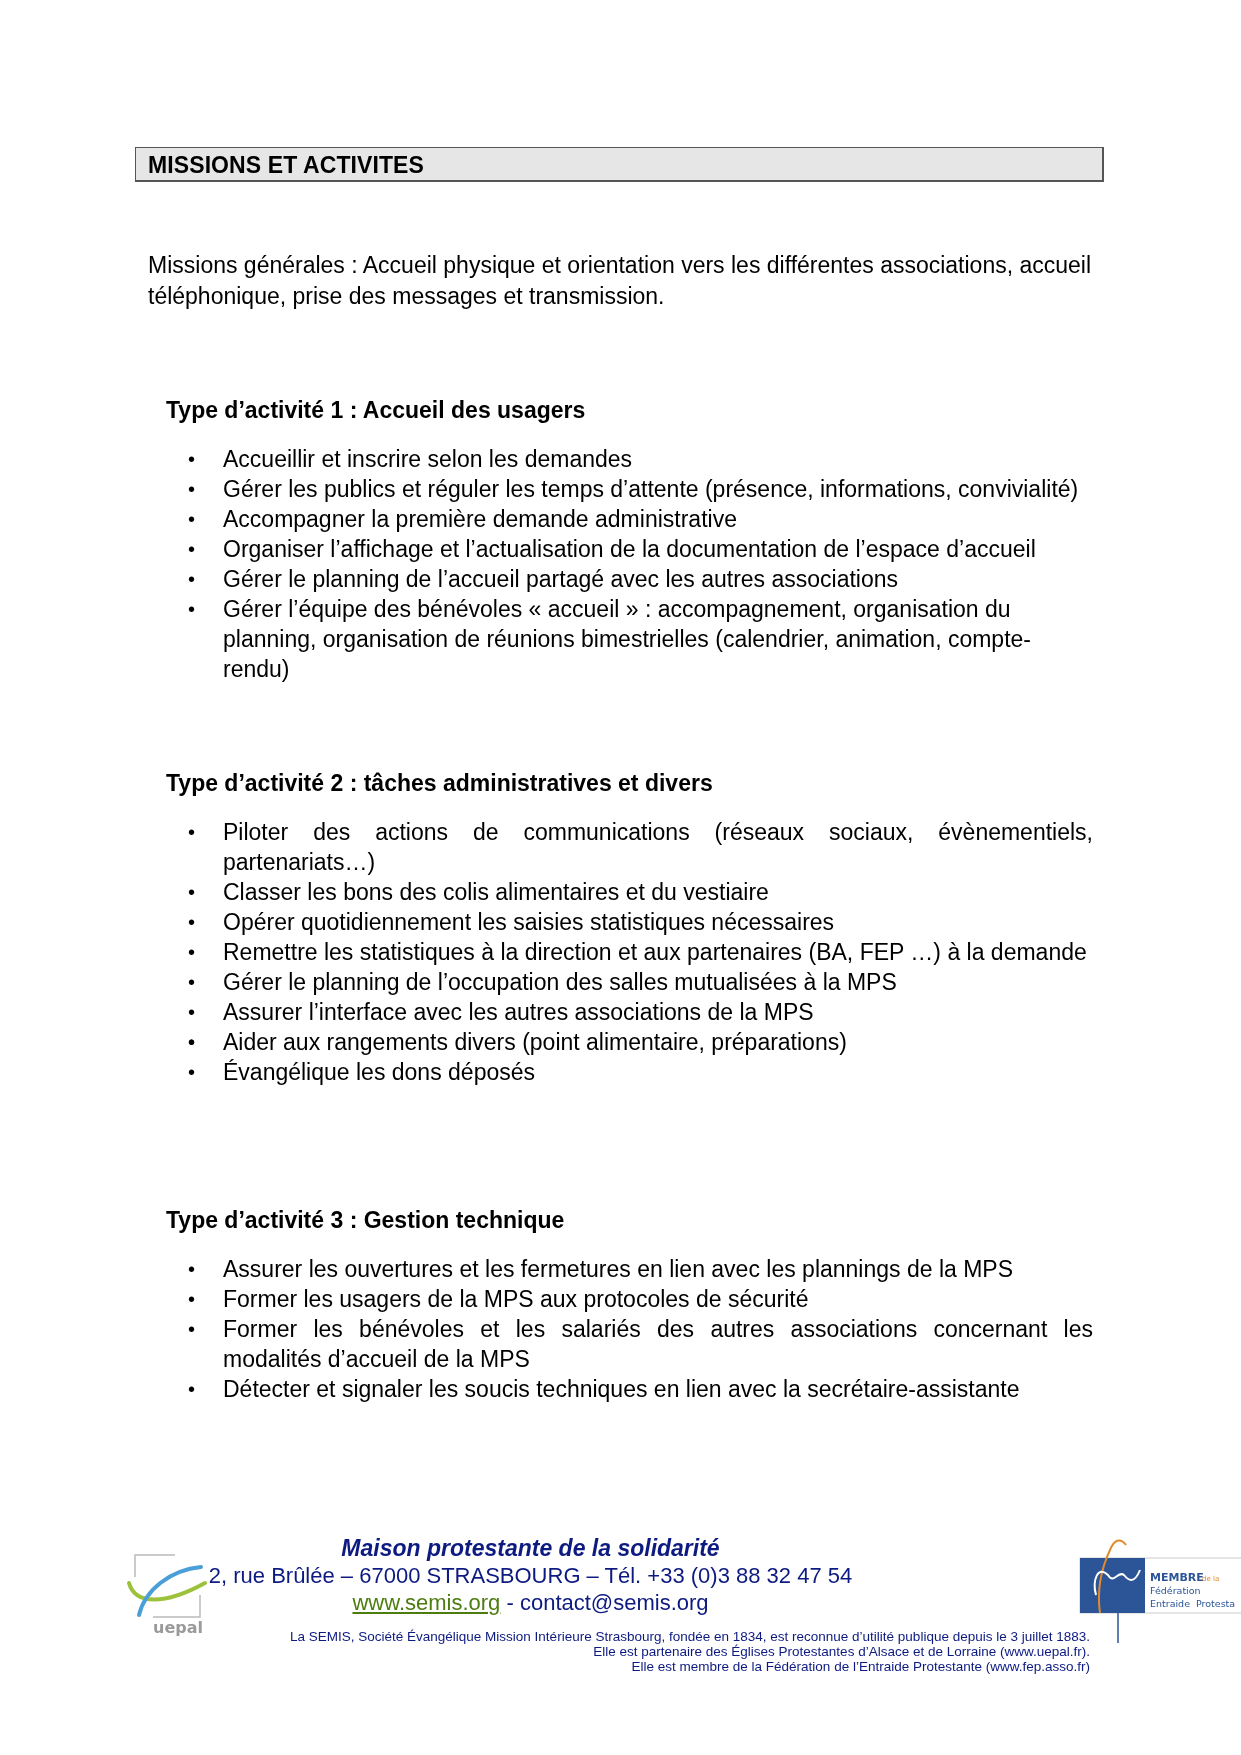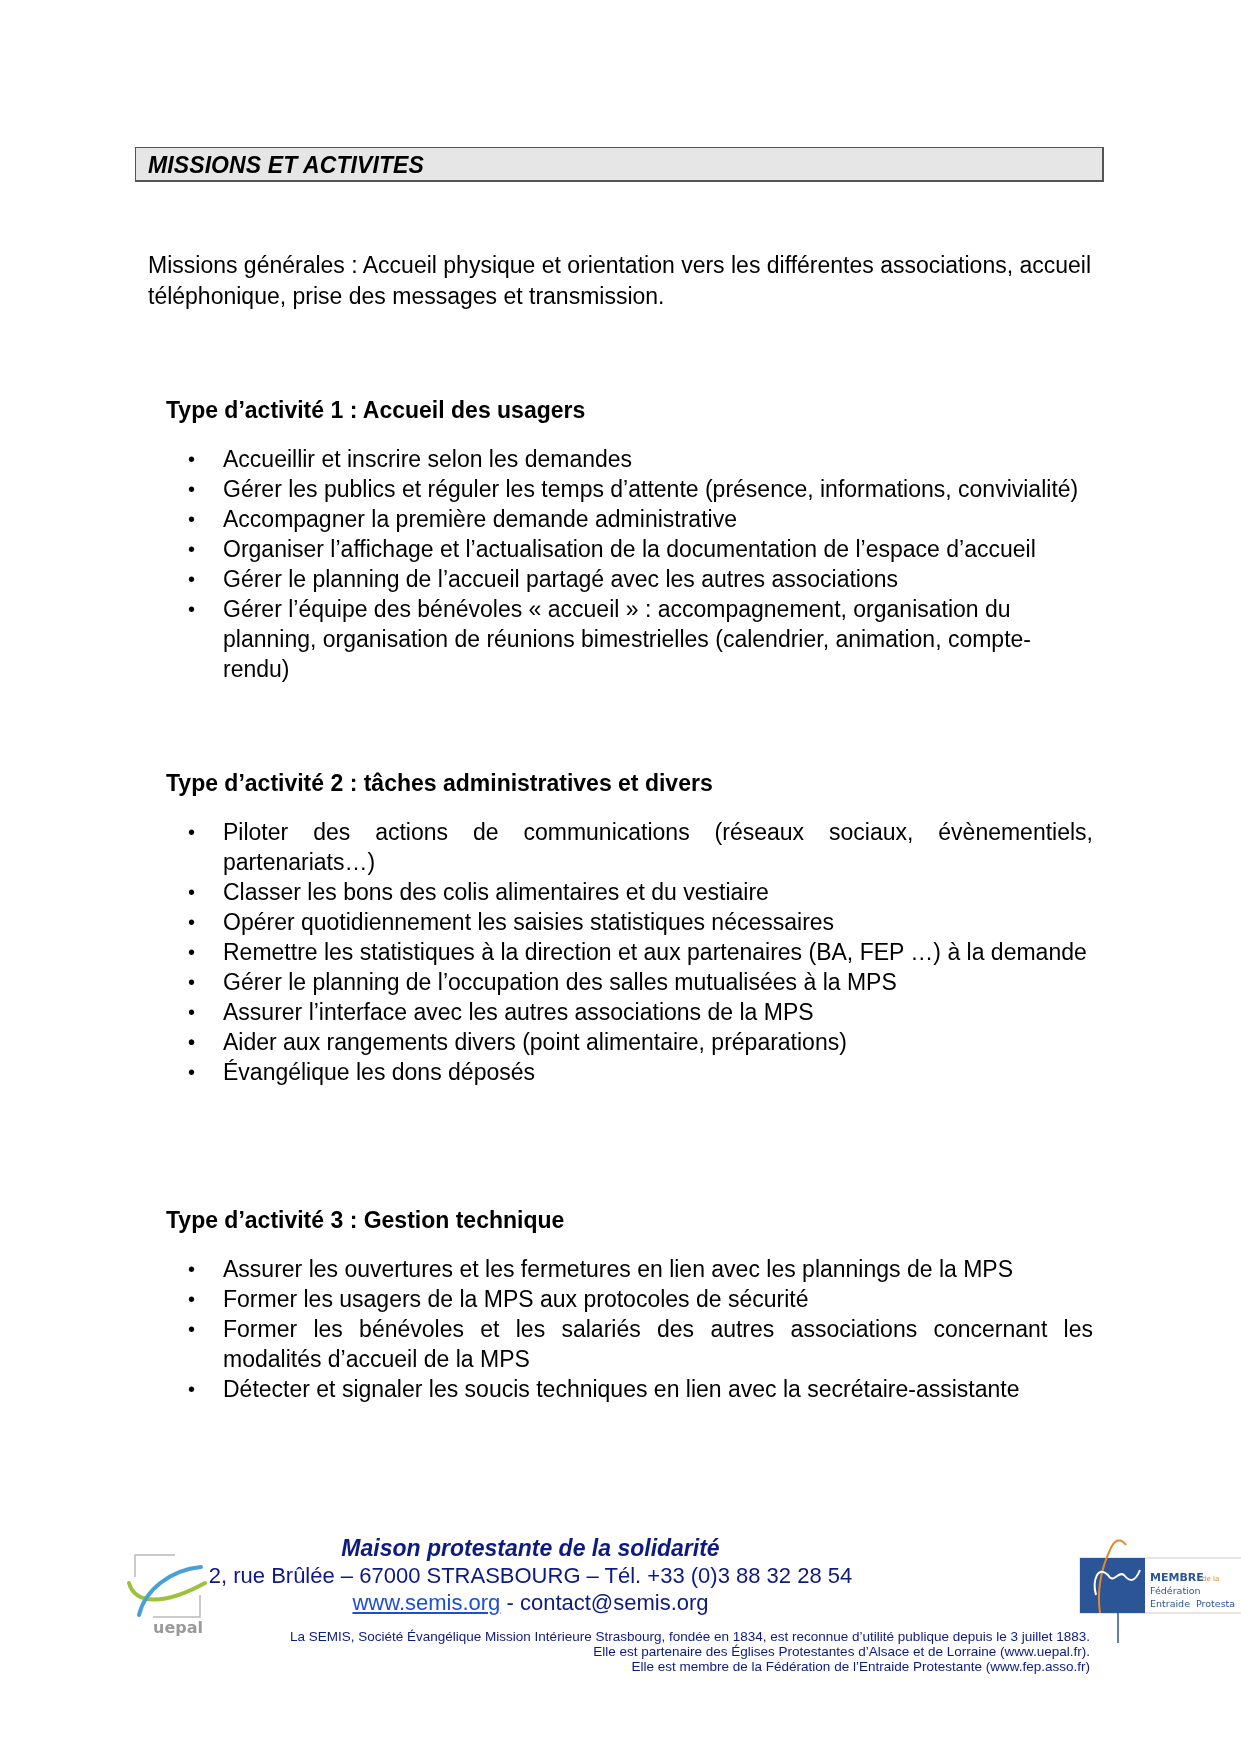--- a/index.html
+++ b/index.html
@@ -1,31 +1,31 @@
 <!DOCTYPE html>
 <html><head>
 <meta charset="utf-8">
 <style>
   html, body { margin:0; padding:0; background:#fff; }
   body { width:1241px; height:1755px; position:relative; overflow:hidden;
          font-family:"Liberation Sans", sans-serif; color:#000; }
   .title-box { position:absolute; left:135px; top:147px; width:969px; height:35px;
                background:#e6e6e6; border:1px solid #555; border-right:2px solid #555; border-bottom:2px solid #555; box-sizing:border-box; }
-  .title-box span { position:absolute; left:12px; top:4px; font-weight:bold; font-size:23px; letter-spacing:0.1px;font-style:italic; }
+  .title-box span { position:absolute; left:12px; top:4px; font-weight:bold; font-size:23px; letter-spacing:0.1px; }
   .intro { position:absolute; left:148px; top:250px; width:945px; font-size:23px; line-height:31px; }
   .section { position:absolute; left:148px; width:945px; }
   .section h2 { margin:18px; font-size:23px; font-weight:bold; line-height:30px; }
   .section ul { list-style:none; margin:19px 0 0 0; padding:0; }
   .section li { position:relative; padding-left:75px; font-size:23px; line-height:30px; text-align:justify; }
   .section li .bullet { position:absolute; left:40px; top:0; font-size:20px; }
   .footer { position:absolute; left:0; width:1061px; text-align:center; color:#0d1a80; }
   .f-title { top:1535px; font-style:italic; font-weight:bold; font-size:23px; }
   .f-addr { top:1563px; font-size:22px; }
   .f-web { top:1590px; font-size:22px; }
-  .f-web a { color:#1d4ed8; text-decoration:underline; }
+  .f-web a { color:#4d7c0f; text-decoration:underline; }
   .f-notes { top:1629px; left:230px; width:860px; font-size:13.5px; line-height:15px;text-align:right; }
   .uepal-logo { position:absolute; left:125px; top:1545px; width:85px; height:92px; }
   .fep-logo { position:absolute; left:1078px; top:1525px; width:163px; height:120px; }
 </style>
 </head>
 <body>
 
 <div class="title-box">
   <span>MISSIONS ET ACTIVITES</span>
 </div>
@@ -73,21 +73,21 @@
   <svg width="85" height="92" viewBox="0 0 85 92">
     <polyline points="10,32 10,10 50,10" fill="none" stroke="#bbb" stroke-width="1.5"></polyline>
     <polyline points="28,72 75,72 75,50" fill="none" stroke="#bbb" stroke-width="1.5"></polyline>
     <path d="M4,38 C10,60 40,60 80,38" fill="none" stroke="#9cc23c" stroke-width="4" stroke-linecap="round"></path>
     <path d="M14,70 C20,45 45,25 76,22" fill="none" stroke="#4a9fd8" stroke-width="4" stroke-linecap="round"></path>
     <text x="28" y="88" font-family="DejaVu Sans, sans-serif" font-size="16" font-weight="bold" fill="#9a9a9a">uepal</text>
   </svg>
 </div>
 
 <div class="footer f-title">Maison protestante de la solidarité</div>
-<div class="footer f-addr">2, rue Brûlée – 67000 STRASBOURG – Tél. +33 (0)3 88 32 28 54</div>
+<div class="footer f-addr">2, rue Brûlée – 67000 STRASBOURG – Tél. +33 (0)3 88 32 47 54</div>
 <div class="footer f-web">
   <a>www.semis.org</a><span style="white-space:pre;"> - </span><span>contact@semis.org</span>
 </div>
 <div class="footer f-notes">
   <div>La SEMIS, Société Évangélique Mission Intérieure Strasbourg, fondée en 1834, est reconnue d’utilité publique depuis le 3 juillet 1883.</div>
   <div>Elle est partenaire des Églises Protestantes d’Alsace et de Lorraine (www.uepal.fr).</div>
   <div>Elle est membre de la Fédération de l’Entraide Protestante (www.fep.asso.fr)</div>
 </div>
 
 <div class="fep-logo">

